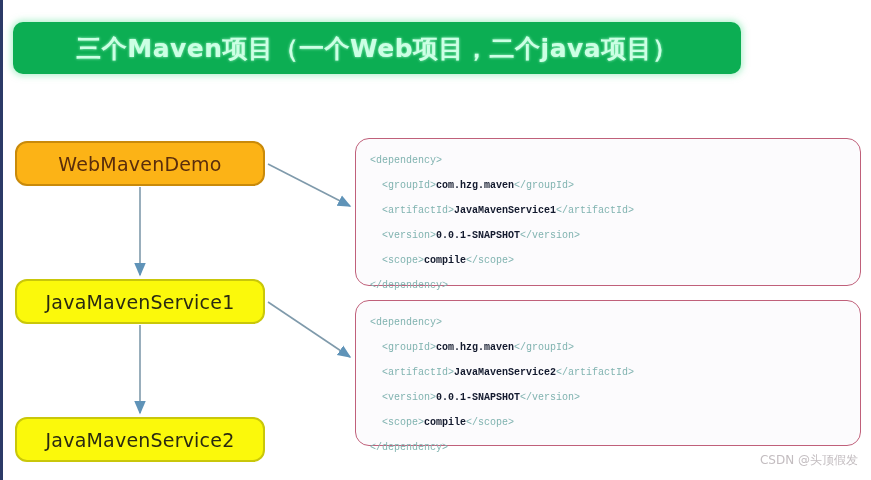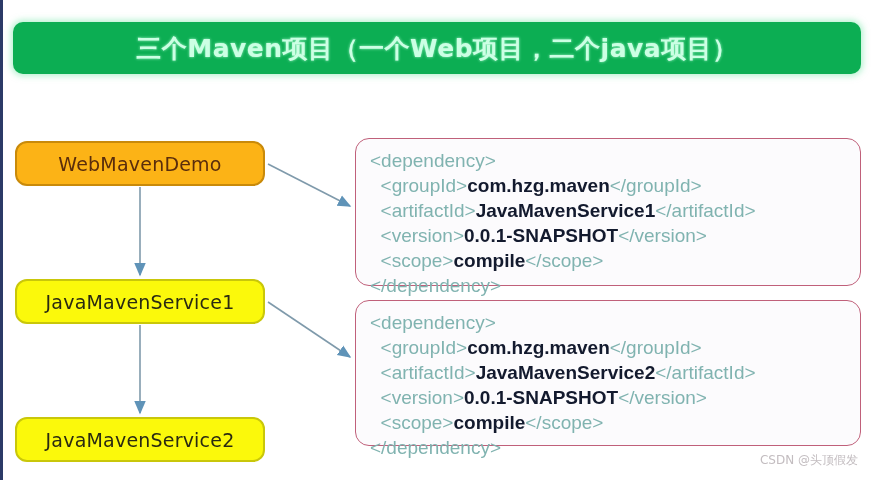--- a/index.html
+++ b/index.html
@@ -15,21 +15,21 @@
     overflow: hidden;
     font-family: "Liberation Sans", sans-serif;
     border-left: 3px solid #2b3a67;
   }
 
   
   #title-banner {
     position: absolute;
     left: 10px;
     top: 22px;
-    width: 848px;
+    width: 728px;
     height: 52px;
     background: #0cae53;
     border-radius: 10px;
     box-shadow: 0 0 6px 2px rgba(120, 230, 170, 0.55);
     display: flex;
     align-items: center;
     justify-content: center;
   }
   #title-text {
     font-family: "DejaVu Sans", "Liberation Sans", sans-serif;
@@ -92,22 +92,22 @@
   }
 
   
   .code-block {
     position: absolute;
     border: 1.6px solid #c0607a;
     border-radius: 14px;
     background: #fcfbfd;
     box-sizing: border-box;
     padding: 9px 14px 8px 14px;
-    font-family: Liberation Sans, sans-serif;
-    font-size: 19px;
+    font-family: Liberation Mono, monospace;
+    font-size: 10px;
     line-height: 25px;
     white-space: pre;
   }
   .code-1 { left: 352px; top: 138px; width: 506px; height: 148px; }
   .code-2 { left: 352px; top: 300px; width: 506px; height: 146px; }
   .tag { color: #80b3b0; }
   .val { color: #131a2e; font-weight: bold; }
 
   
   #watermark {

